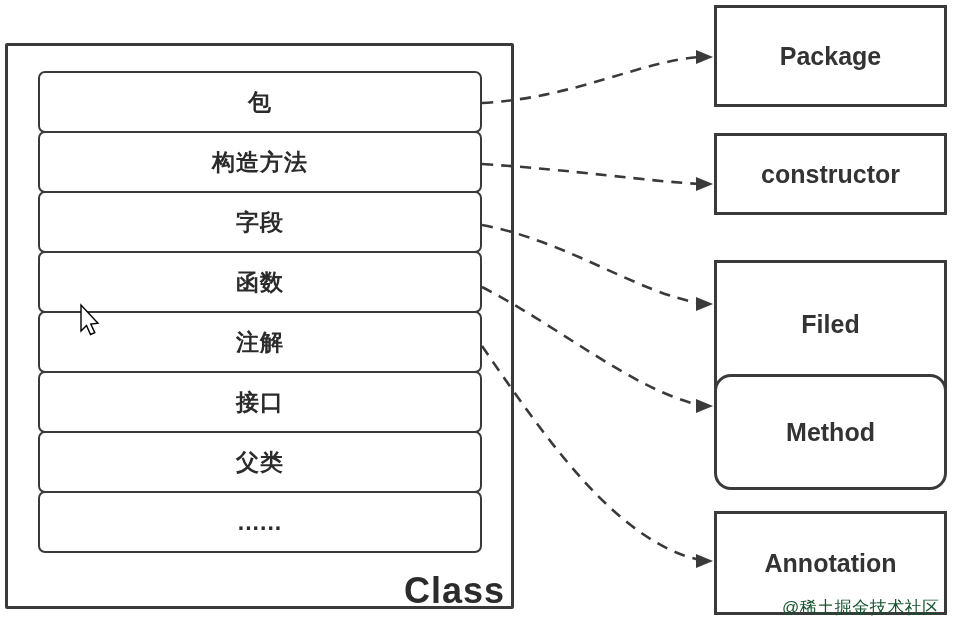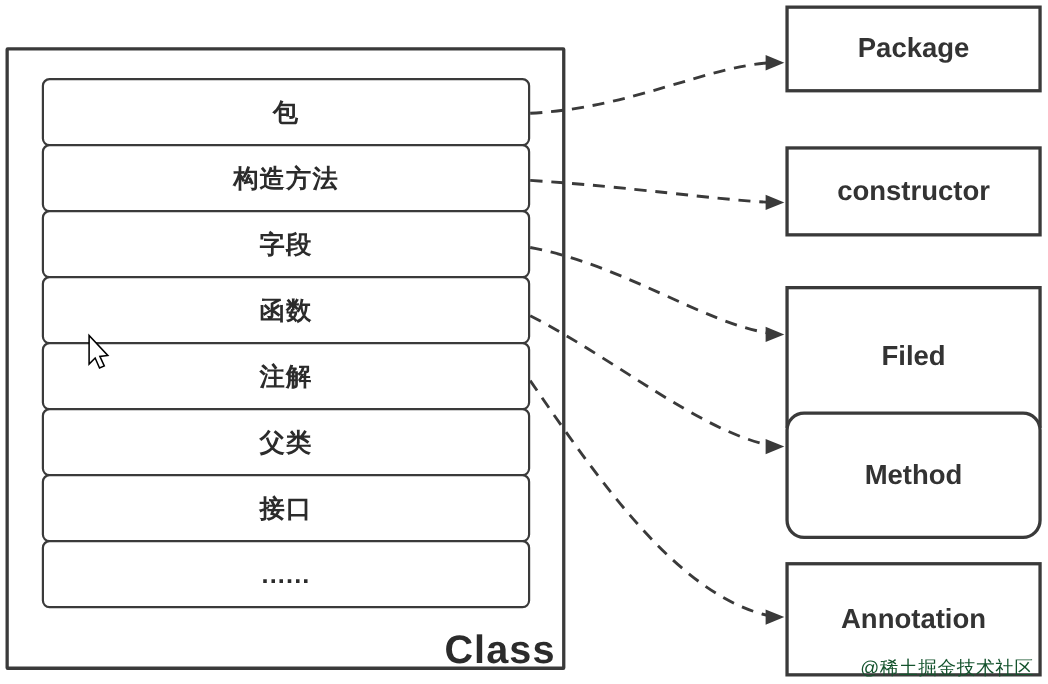--- a/index.html
+++ b/index.html
@@ -46,21 +46,21 @@
 
   
   .target {
     position: absolute;
     left: 714px; width: 233px;
     border: 3px solid #3a3a3a;
     background: #ffffff;
     display: flex; align-items: center; justify-content: center;
     font-size: 25px; font-weight: bold; color: #333333;
   }
-  .t-package     { top: 5px;   height: 79px; }
+  .t-package     { top: 5px;   height: 102px; }
   .t-constructor { top: 133px; height: 82px; }
   .t-filed       { top: 260px; height: 129px; }
   .t-method      { top: 374px; height: 116px; border-radius: 17px; }
   .t-annotation  { top: 511px; height: 104px; }
 
   .watermark {
     position: absolute;
     left: 782px; top: 596px;
     font-size: 17px; color: #14532d;
     letter-spacing: 0.5px;
@@ -94,24 +94,24 @@
     <div class="row">
         <span>字段</span>
       </div>
     <div class="row">
         <span>函数</span>
       </div>
     <div class="row">
         <span>注解</span>
       </div>
     <div class="row">
-        <span>父类</span>
+        <span>接口</span>
       </div>
     <div class="row">
-        <span>接口</span>
+        <span>父类</span>
       </div>
     <div class="row">
         <span>......</span>
       </div>
   </div>
 
   <div class="class-label">Class</div>
 
   <div class="target t-package">
       <span>Package</span>

